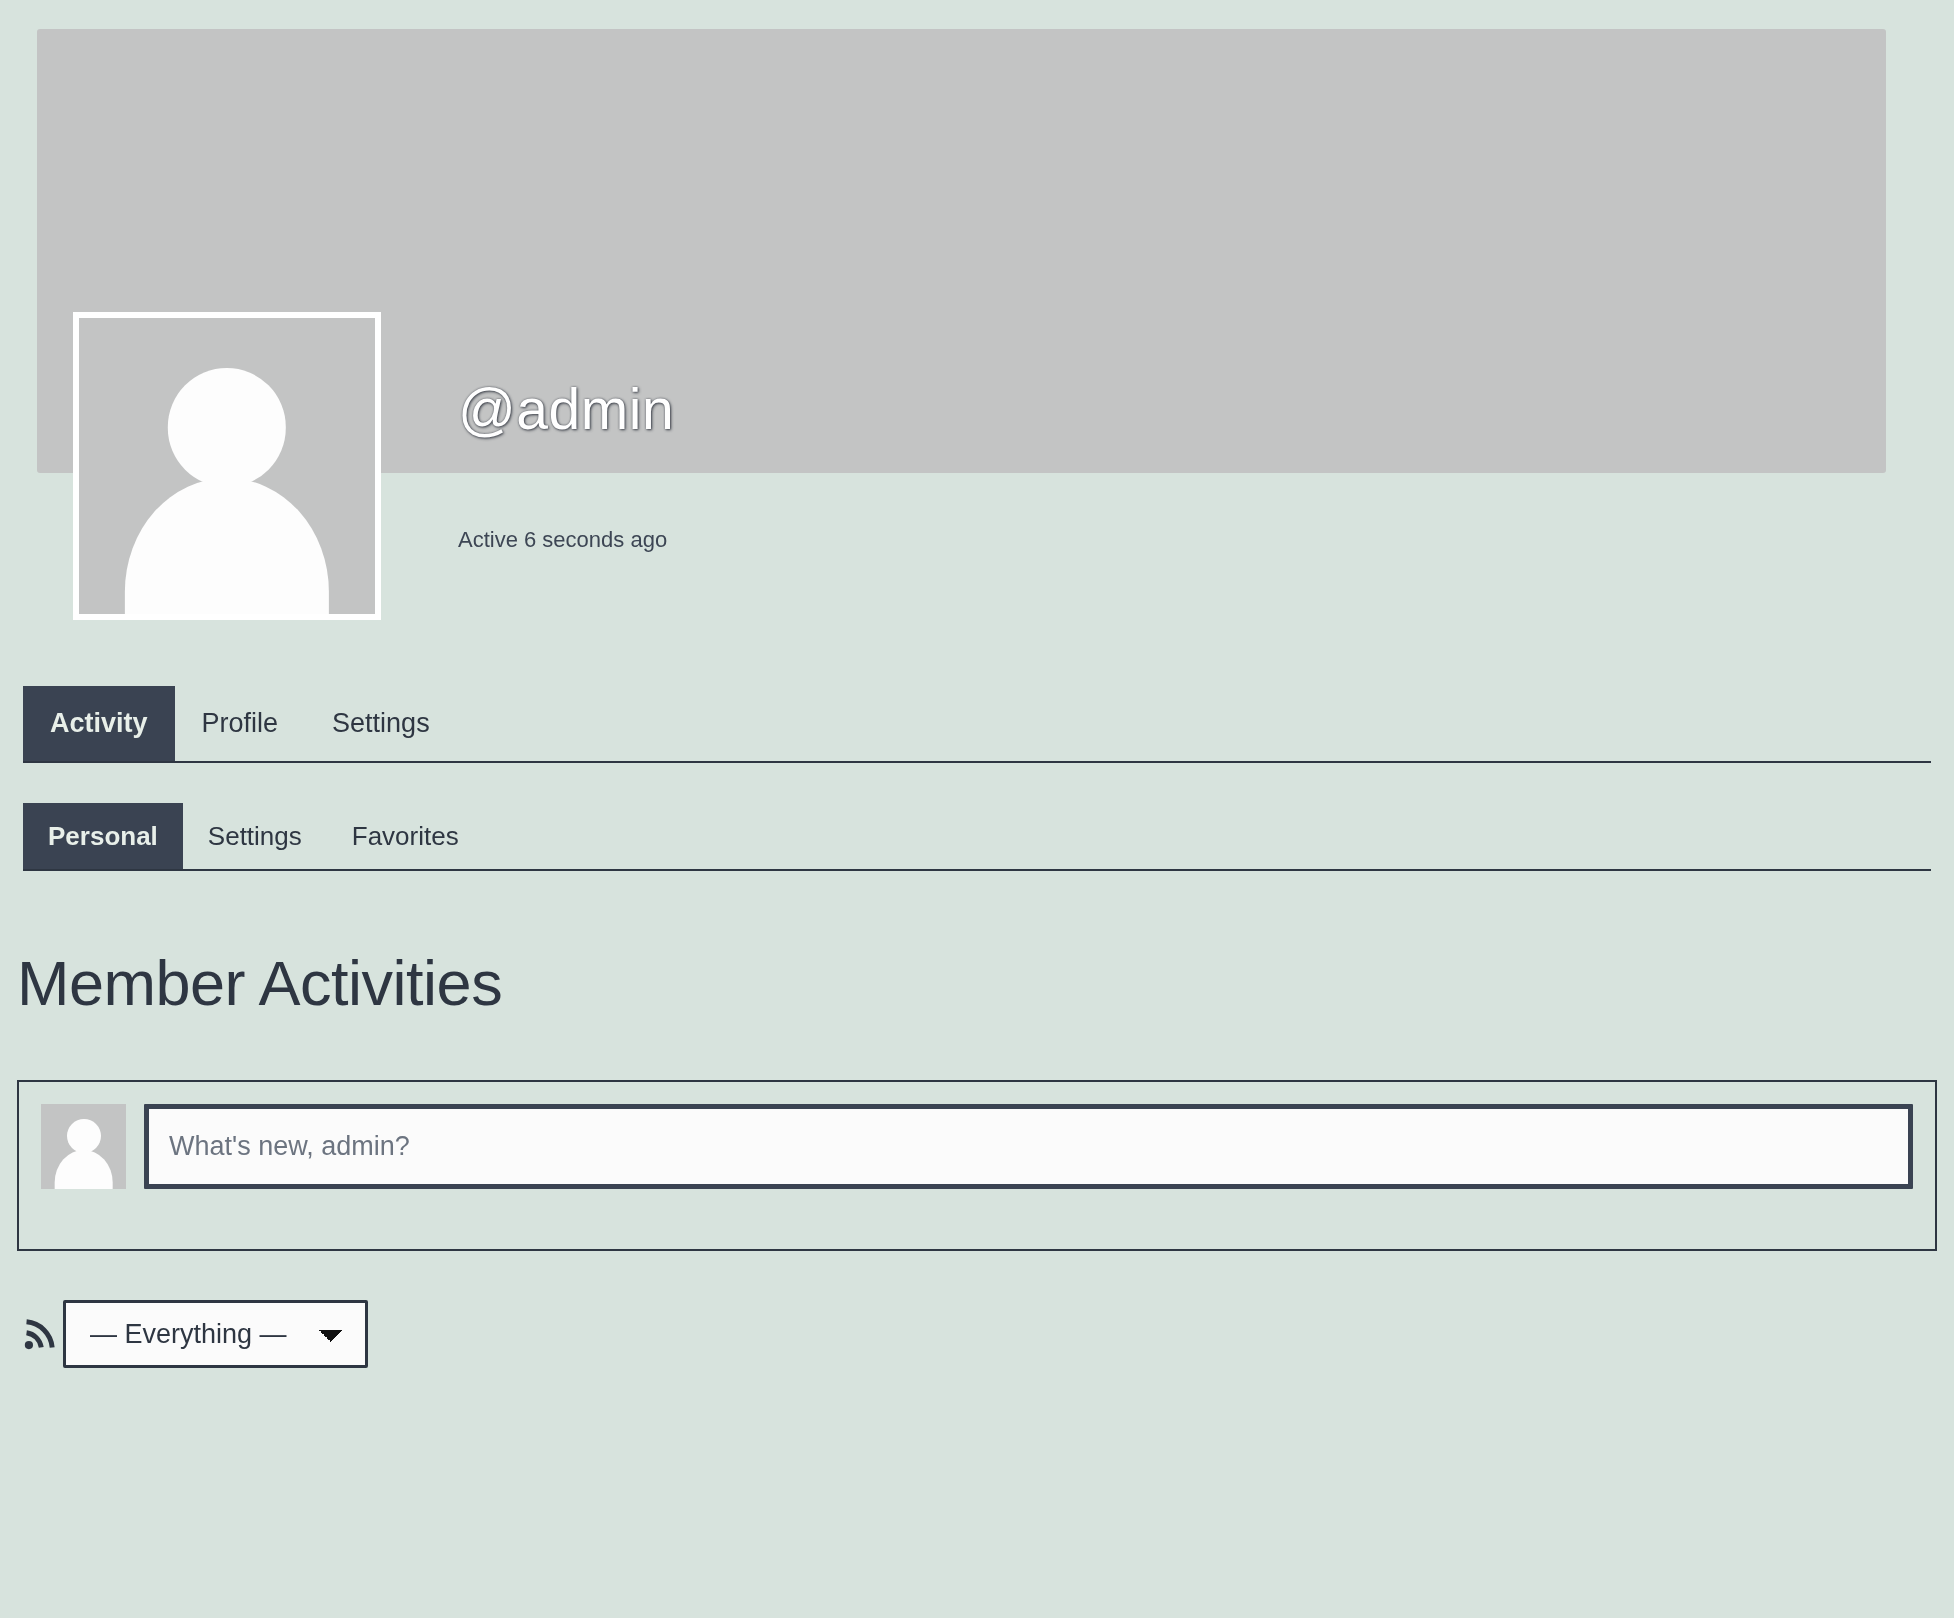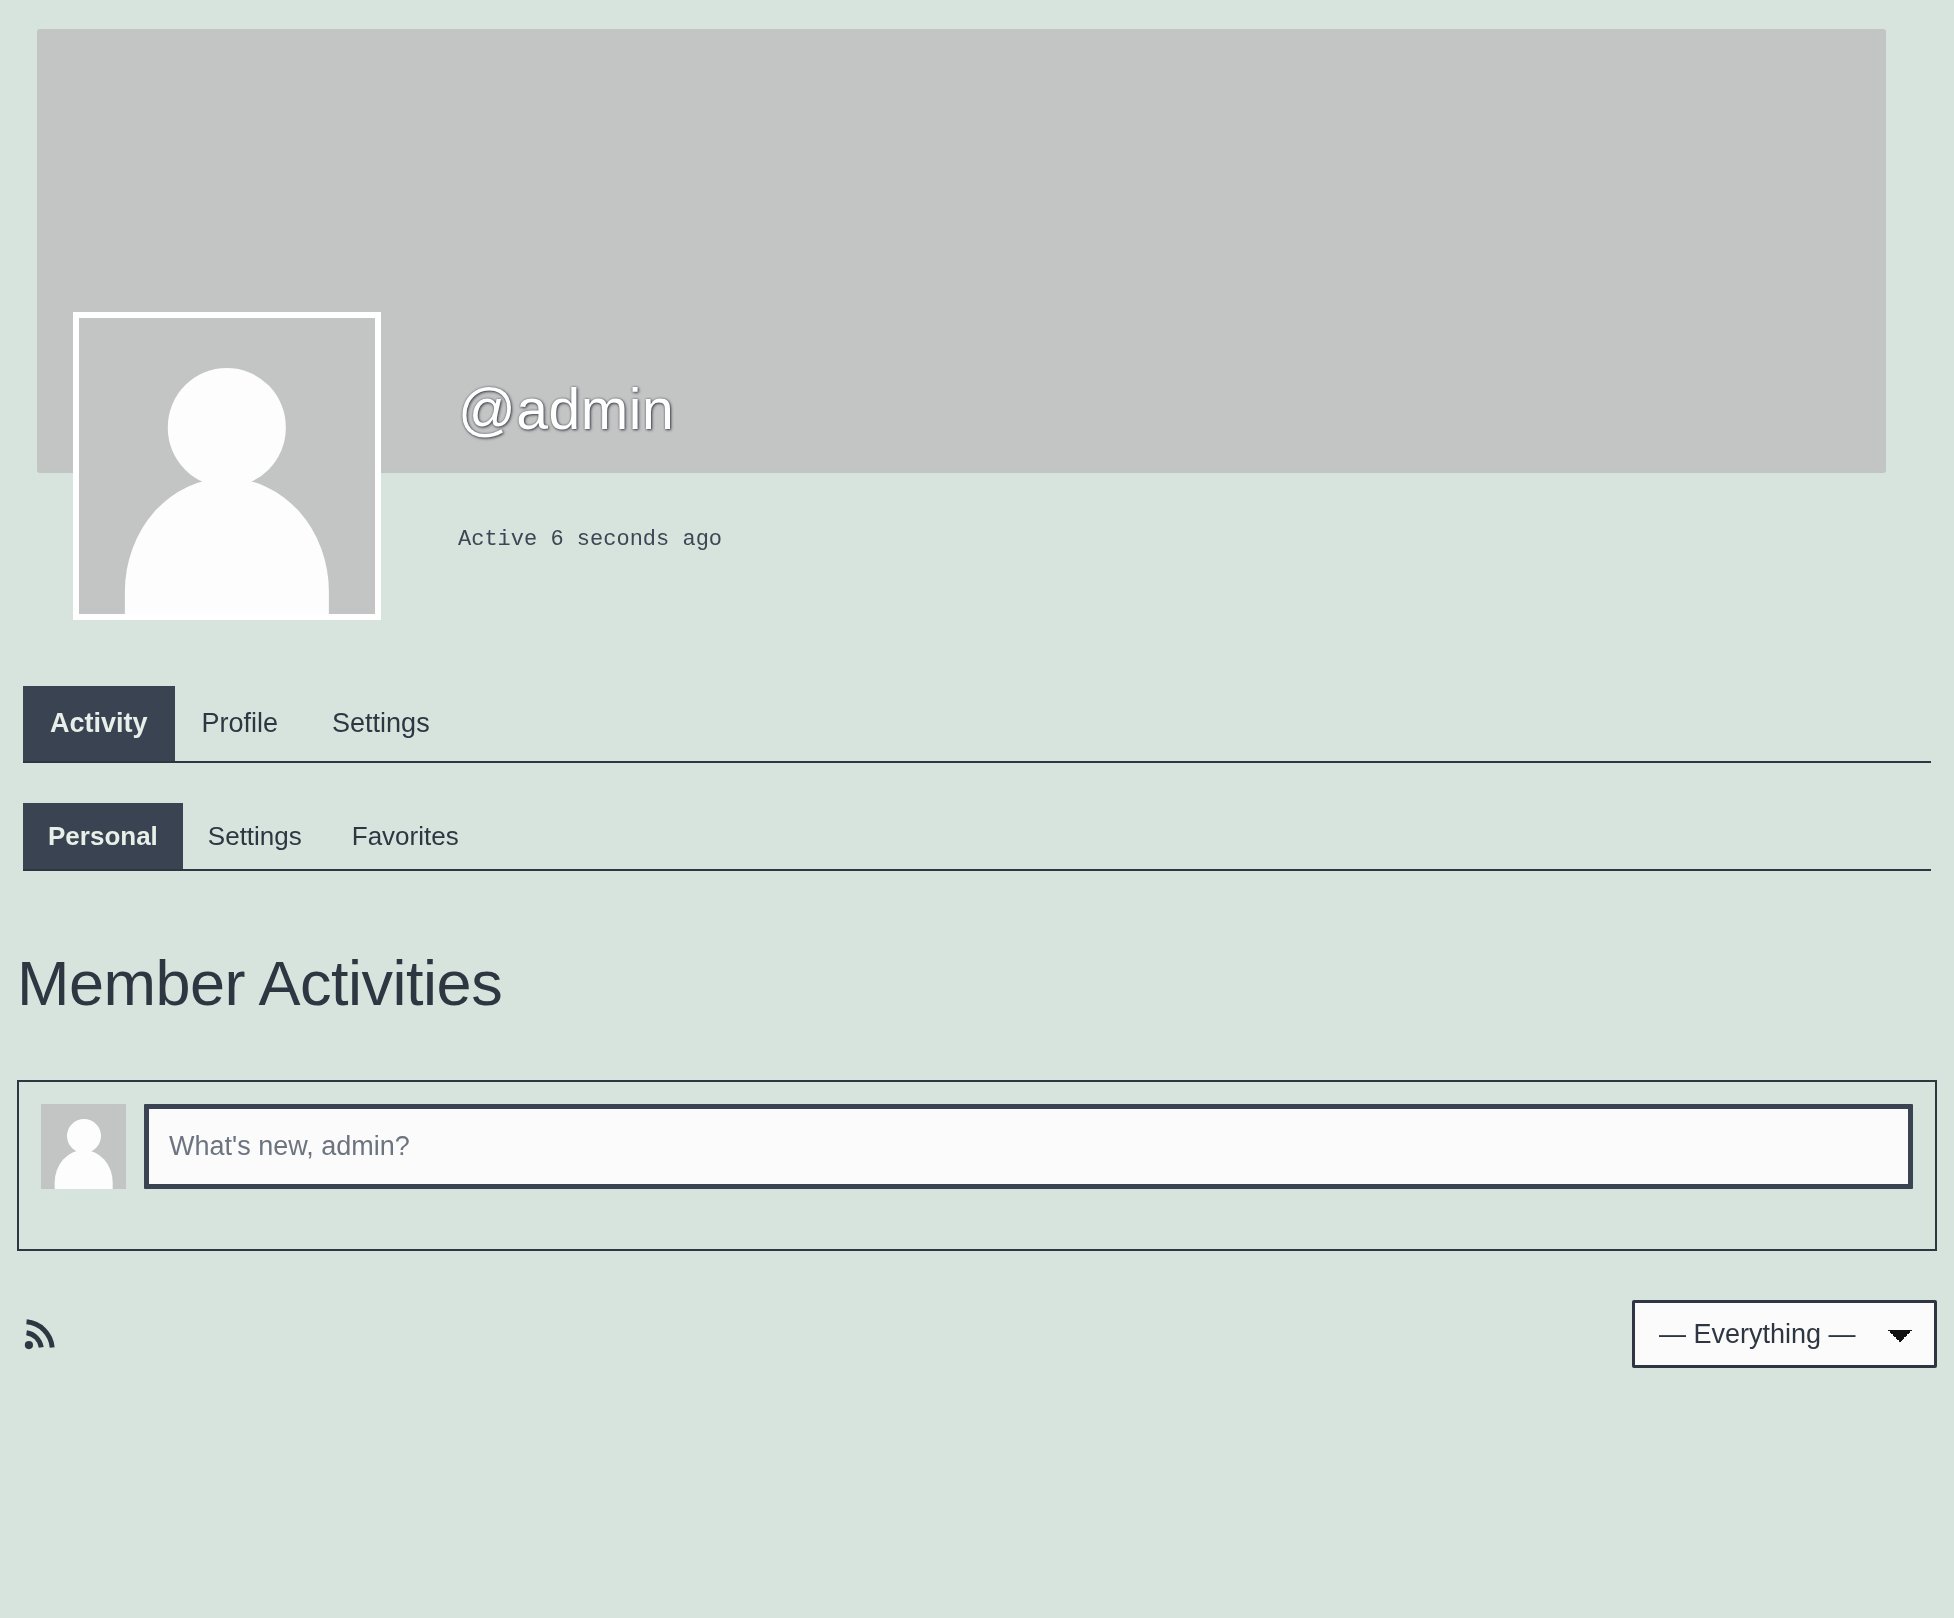--- a/index.html
+++ b/index.html
@@ -84,21 +84,20 @@
     letter-spacing: 0.5px;
     text-shadow: 1px 1px 3px rgba(40,45,55,0.85), 0 0 2px rgba(40,45,55,0.6);
     margin: 0;
   }
   #member-last-active {
     position: absolute;
     left: 458px;
     top: 527px;
     font-size: 22px;
     color: #3d4654;
-    font-family: Liberation Mono, monospace;
   }
 
   
   .nav-wrap { padding: 0 23px; }
   .nav-bar {
     list-style: none;
     margin: 0;
     padding: 0;
     display: flex;
     border-bottom: 2px solid #2e3642;
@@ -191,21 +190,20 @@
   #whats-new-input::placeholder {
     color: #6c7480;
     opacity: 1;
   }
 
   
   #activity-footer {
     margin-top: 40px;
     display: flex;
     align-items: center;
-    justify-content: space-between;
     height: 86px;
   }
   #rss-link {
     display: inline-flex;
     align-items: center;
     cursor: pointer;
     padding: 4px;
   }
   #activity-filter-select {
     font-family: "Liberation Sans", sans-serif;

